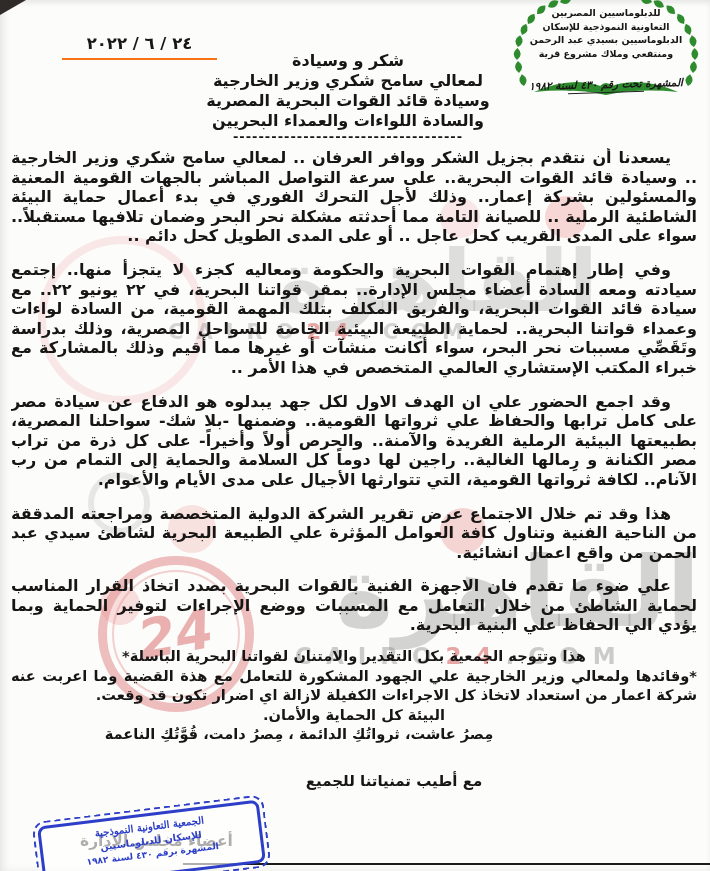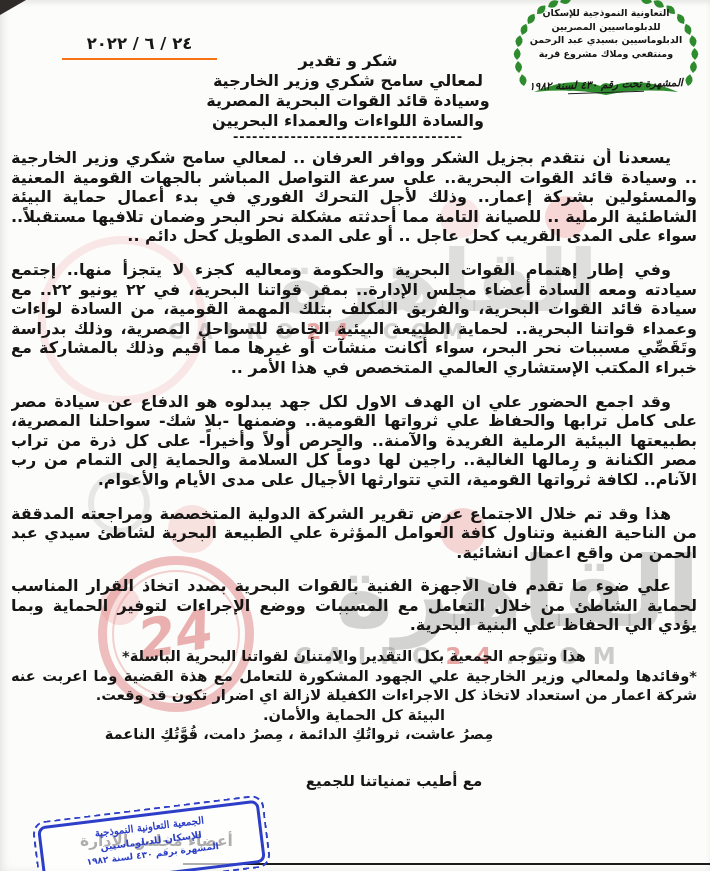--- a/index.html
+++ b/index.html
@@ -156,33 +156,33 @@
           </g>
         <g transform="translate(94,88) rotate(0)">
             <path d="M0 0 Q6 -6 12 0 Q6 6 0 0"></path>
           </g>
         <g transform="translate(130,91) rotate(192)">
             <path d="M0 0 Q6 -6 12 0 Q6 6 0 0"></path>
           </g>
       </g>
     </svg>
     <div class="logo-lines">
+      <div>للدبلوماسيين المصريين</div>
       <div>التعاونية النموذجية للإسكان</div>
-      <div>للدبلوماسيين المصريين</div>
       <div>الدبلوماسيين بسيدي عبد الرحمن</div>
       <div>ومنتفعي وملاك مشروع قرية</div>
     </div>
     <div class="logo-reg">المشهرة تحت رقم ٤٣٠ لسنة ١٩٨٢</div>
     <div class="logo-reg-underline"></div>
   </div>
 
   <div class="date-box">٢٤ / ٦ / ٢٠٢٢</div>
 
   <div class="title-block">
-    <div>شكر و تقدير</div>
+    <div>شكر و وسيادة</div>
     <div>لمعالي سامح شكري وزير الخارجية</div>
     <div>وسيادة قائد القوات البحرية المصرية</div>
     <div>والسادة اللواءات والعمداء البحريين</div>
     <div class="title-sep">------------------------------------</div>
   </div>
 
   <div class="body">
     <p class="para">يسعدنا أن نتقدم بجزيل الشكر ووافر العرفان .. لمعالي سامح شكري وزير الخارجية .. وسيادة قائد القوات البحرية.. على سرعة التواصل المباشر بالجهات القومية المعنية والمسئولين بشركة إعمار.. وذلك لأجل التحرك الفوري في بدء أعمال حماية البيئة الشاطئية الرملية .. للصيانة التامة مما أحدثته مشكلة نحر البحر وضمان تلافيها مستقبلاً.. سواء على المدى القريب كحل عاجل .. أو على المدى الطويل كحل دائم ..</p>
     <p class="para">وفي إطار إهتمام القوات البحرية والحكومة ومعاليه كجزء لا يتجزأ منها.. إجتمع سيادته ومعه السادة أعضاء مجلس الإدارة.. بمقر قواتنا البحرية، في ٢٢ يونيو ٢٢.. مع سيادة قائد القوات البحرية، والفريق المكلف بتلك المهمة القومية، من السادة لواءات وعمداء قواتنا البحرية.. لحماية الطبيعة البيئية الخاصة للسواحل المصرية، وذلك بدراسة وتَقَصِّي مسببات نحر البحر، سواء أكانت منشآت أو غيرها مما أقيم وذلك بالمشاركة مع خبراء المكتب الإستشاري العالمي المتخصص في هذا الأمر ..</p>
     <p class="para">وقد اجمع الحضور علي ان الهدف الاول لكل جهد يبدلوه هو الدفاع عن سيادة مصر على كامل ترابها والحفاظ علي ثرواتها القومية.. وضمنها -بلا شك- سواحلنا المصرية، بطبيعتها البيئية الرملية الفريدة والآمنة.. والحرص أولاً وأخيراً- على كل ذرة من تراب مصر الكنانة و رِمالها الغالية.. راجين لها دوماً كل السلامة والحماية إلى التمام من رب الآنام.. لكافة ثرواتها القومية، التي تتوارثها الأجيال على مدى الأيام والأعوام.</p>

